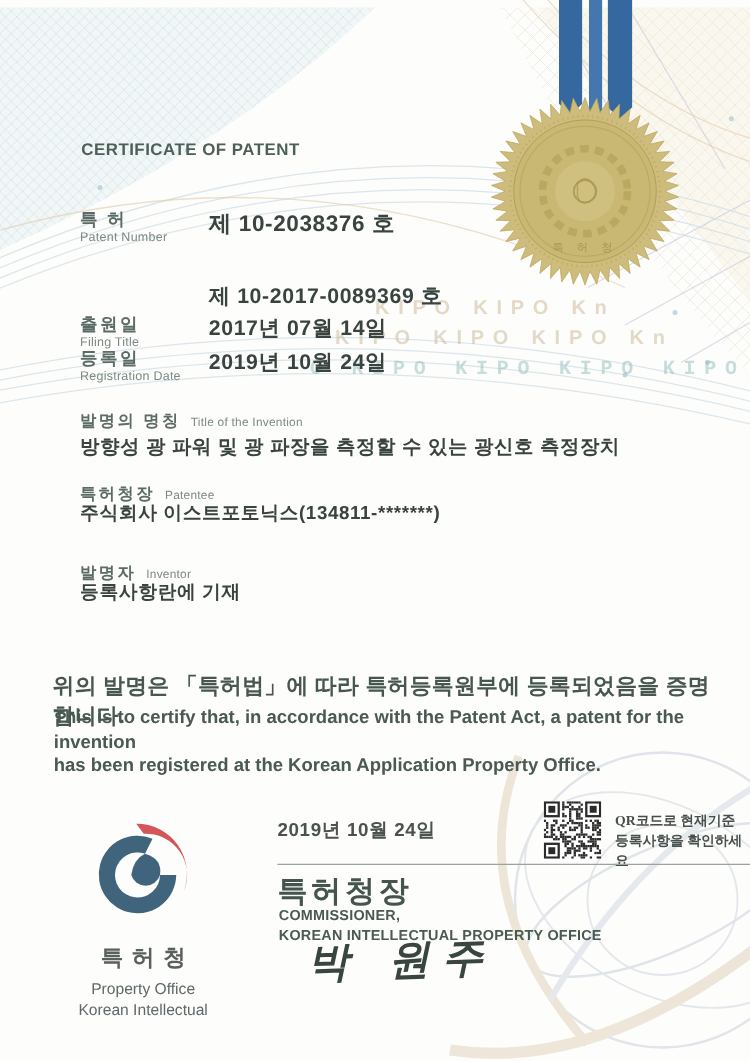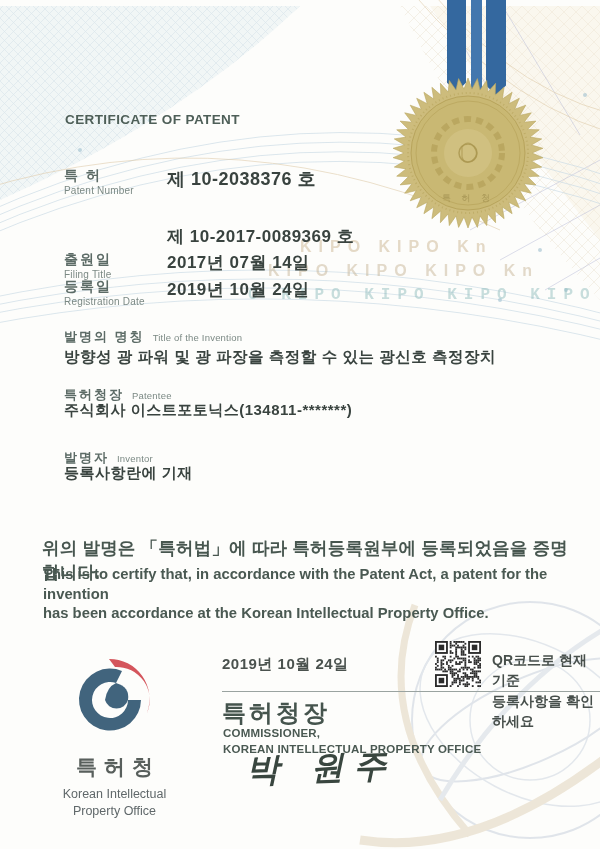--- a/index.html
+++ b/index.html
@@ -36,31 +36,31 @@
   .lbl-patentee{left:64px;top:386px;}
   .val-patentee1{left:64px;top:401px;font-size:15px;}
   .val-patentee2{left:64px;top:420px;font-size:15px;}
   .lbl-inventor{left:64px;top:449px;}
   .val-inventor{left:64px;top:464px;font-size:15px;}
 
   .stmt-ko{left:42px;top:536px;width:540px;font-size:17.5px;font-weight:700;color:#47564f;letter-spacing:.2px;}
   .stmt-en{left:43px;top:565px;width:540px;font-size:14.8px;font-weight:700;color:#4a5952;line-height:1.32;}
 
   .issue-date{left:222px;top:655px;font-size:15px;font-weight:600;color:#4a524e;letter-spacing:.5px;}
-  .qr-caption{left:492px;top:650px;font-size:14px;color:#474f4b;line-height:1.45;font-weight:600;}
+  .qr-caption{left:492px;top:650px;font-size:11px;color:#474f4b;line-height:1.45;font-weight:600;font-family:Liberation Serif, serif;}
 
   .sig-rule{left:222px;top:691px;width:378px;height:0;border-top:1.5px solid #9aa3a0;}
   .comm-ko{left:222px;top:697px;font-size:24px;font-weight:700;letter-spacing:3px;color:#45544d;}
   .comm-en{left:223px;top:726px;font-size:11.5px;font-weight:700;color:#4a5952;line-height:1.35;letter-spacing:.2px;}
   .signature{left:246px;top:746px;font-size:33px;font-weight:700;color:#39463f;
     letter-spacing:10px;transform:rotate(-2deg);
     font-family:"DejaVu Serif","Liberation Serif",serif;font-style:italic;}
 
   .logo-box{left:52px;top:655px;width:125px;text-align:center;}
-  .logo-ko{margin-top:6px;font-size:21px;font-weight:600;color:#585f5c;letter-spacing:7px;text-indent:7px;}
+  .logo-ko{margin-top:6px;font-size:18px;font-weight:600;color:#585f5c;letter-spacing:7px;text-indent:7px;}
   .logo-en{margin-top:5px;font-size:12.5px;color:#60686a;line-height:1.35;}
 
   
   .wm{font-size:16px;font-weight:700;letter-spacing:7px;white-space:nowrap;}
   .wm1{left:300px;top:238px;color:rgba(203,182,146,.50);}
   .wm2{left:268px;top:262px;color:rgba(196,178,146,.48);}
   .wm3{left:248px;top:286px;color:rgba(140,185,185,.48);font-family:Liberation Mono, monospace;}
 
   
   .ribbon{left:447px;top:0;width:60px;height:100px;}
@@ -194,21 +194,21 @@
   <div class="abs field-value val-patentee1">주식회사 이스트포토닉스(134811-*******)</div>
 
   <div class="abs sec-label lbl-inventor">
     <span>발명자</span><span class="en">Inventor</span>
   </div>
   <div class="abs field-value val-inventor">등록사항란에 기재</div>
 
   <div class="abs stmt-ko">위의 발명은 「특허법」에 따라 특허등록원부에 등록되었음을 증명합니다.</div>
   <div class="abs stmt-en">
     <div>This is to certify that, in accordance with the Patent Act, a patent for the invention</div>
-    <div>has been accordance at the Korean Intellectual Property Office.</div>
+    <div>has been registered at the Korean Application Property Office.</div>
   </div>
 
   <div class="abs issue-date">2019년 10월 24일</div>
 
   <svg class="abs qr" id="qr-svg" width="46" height="46" viewBox="0 0 25 25">
       <rect x="0" y="0" width="25" height="25" fill="#ffffff"></rect>
       <rect x="0" y="0" width="7" height="7" fill="#2b2b2b"></rect>
       <rect x="1" y="1" width="5" height="5" fill="#ffffff"></rect>
       <rect x="2" y="2" width="3" height="3" fill="#2b2b2b"></rect>
       <rect x="18" y="0" width="7" height="7" fill="#2b2b2b"></rect>
@@ -444,18 +444,18 @@
     <svg width="100" height="88" viewBox="0 0 100 88">
 
       <path d="M44 4 A 40 40 0 0 1 82 58 A 33 33 0 0 0 50 12 Z" fill="#d4555c"></path>
 
       <path d="M57 16 A 31 31 0 1 0 76 45 L 63 45 A 18 18 0 1 1 51 28 Z" fill="#41647d"></path>
 
       <path d="M51 28 Q 65 32 63 45 A 12 12 0 0 1 40 45 Q 42 32 51 28 Z" fill="#41647d"></path>
     </svg>
     <div class="logo-ko">특허청</div>
     <div class="logo-en">
+      <div>Property Office</div>
       <div>Korean Intellectual</div>
-      <div>Property Office</div>
     </div>
   </div>
 
 </div>
 
 </body></html>

